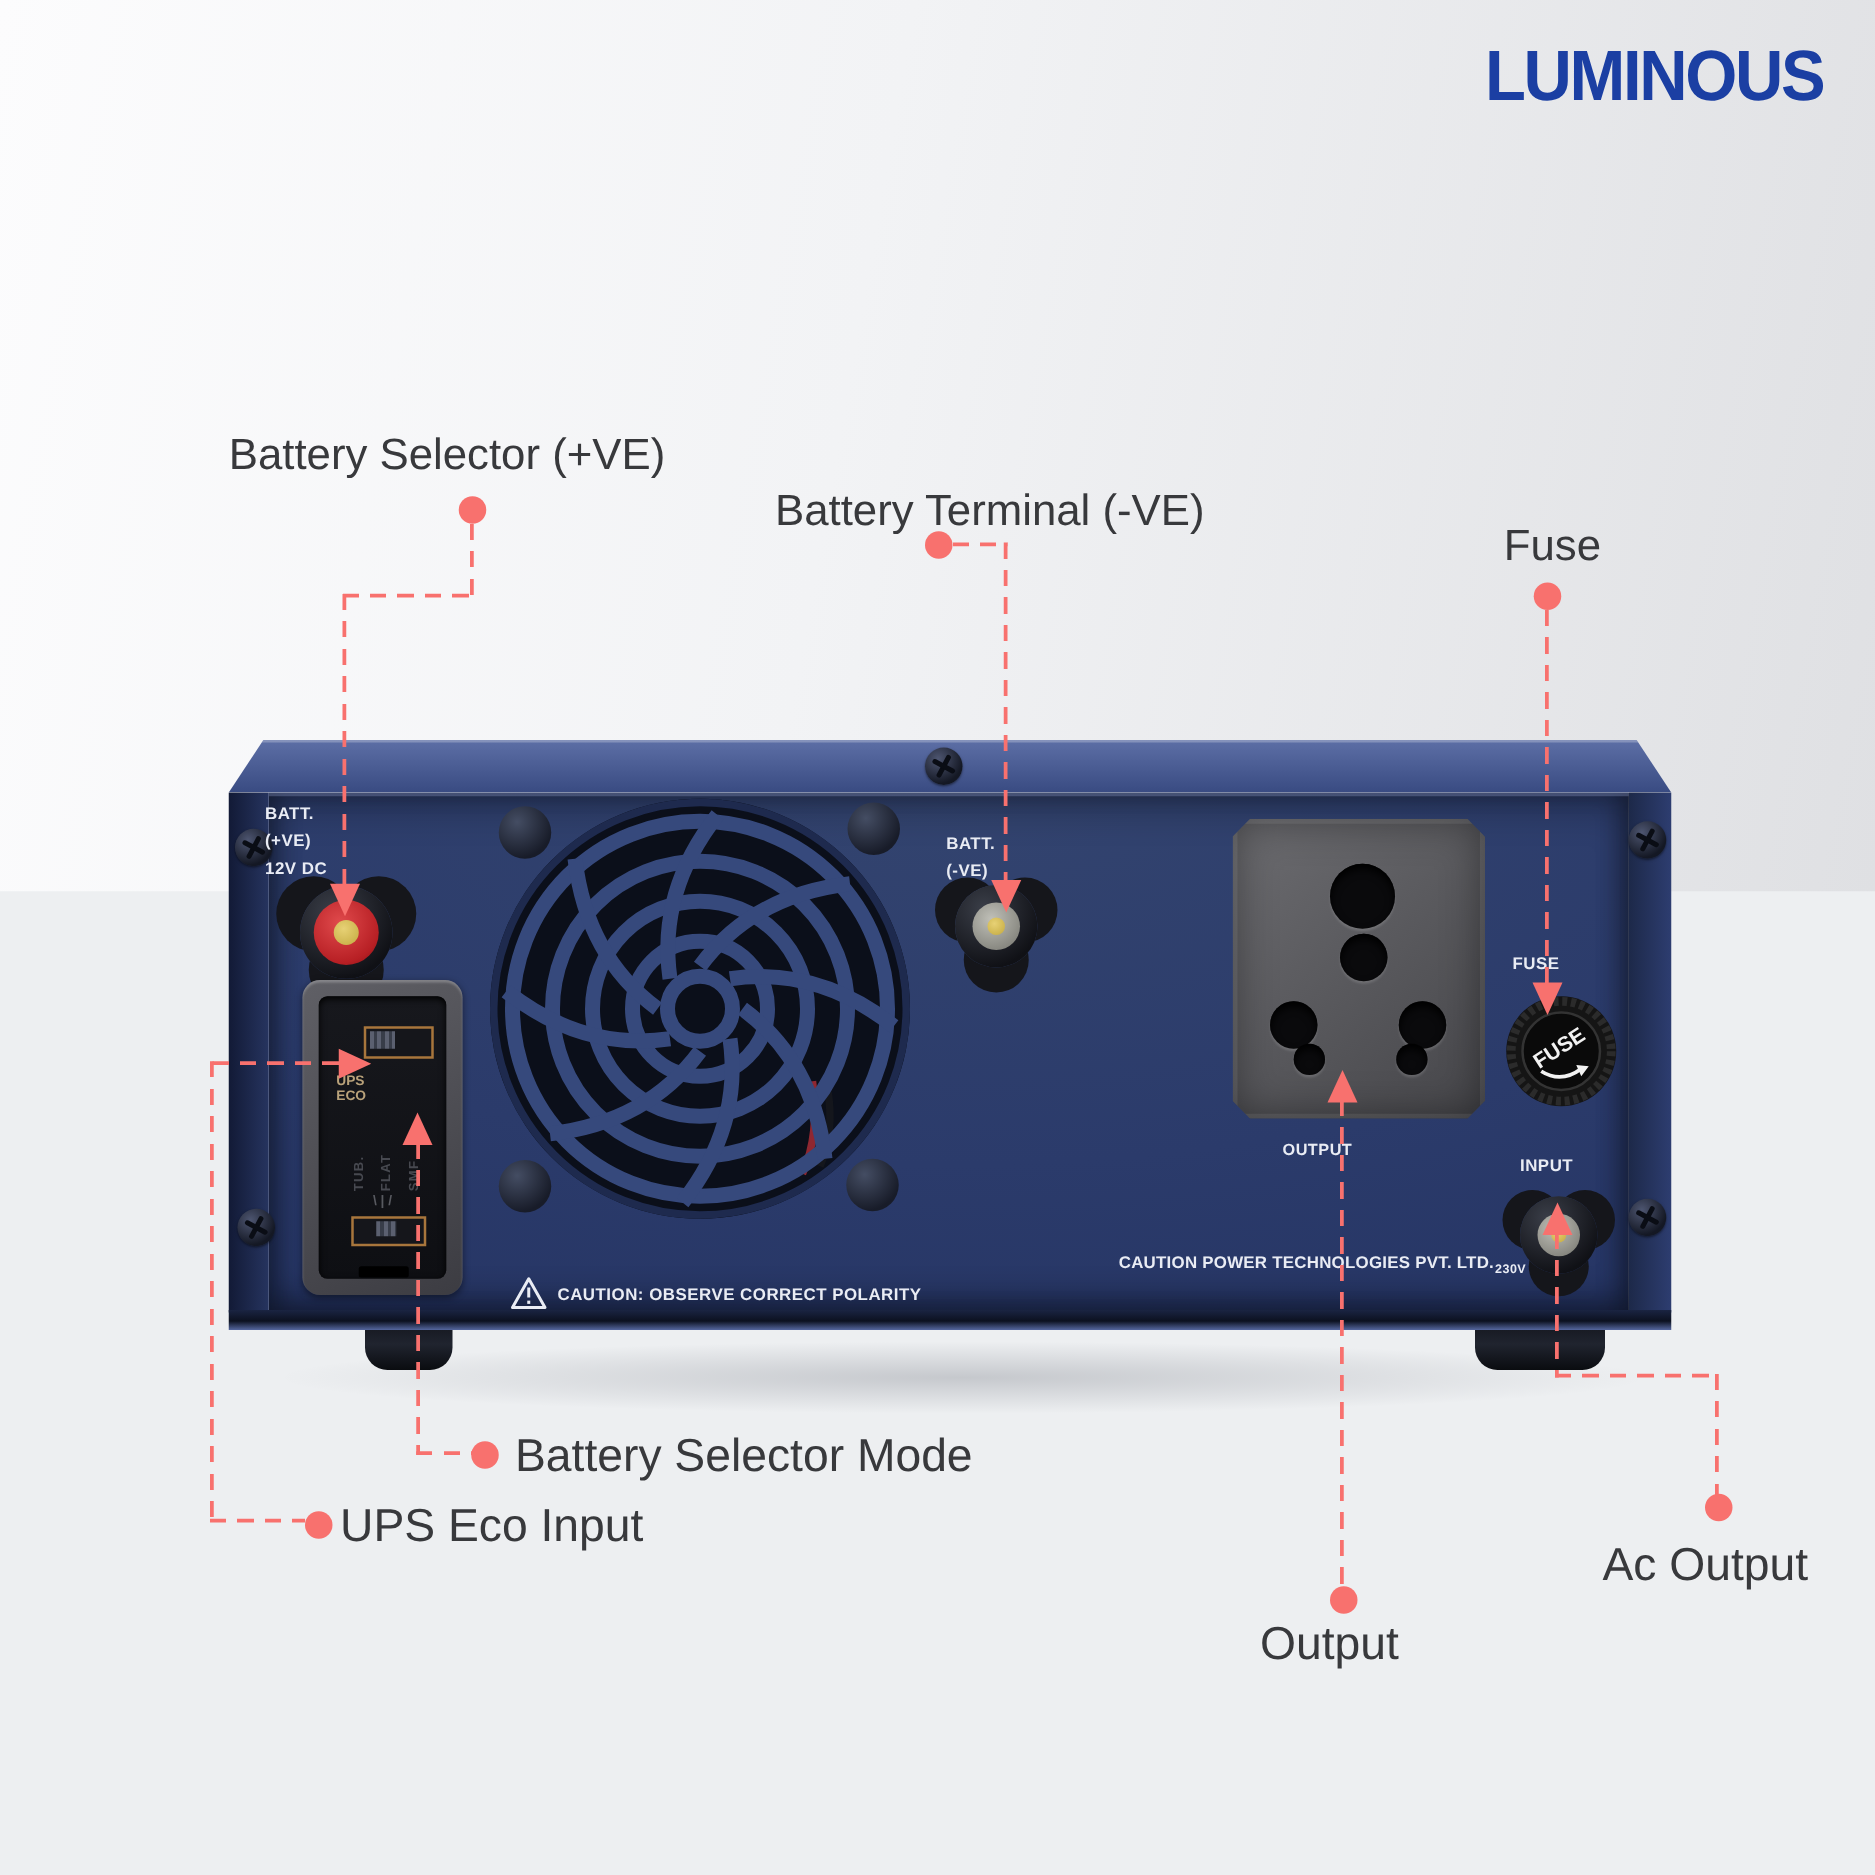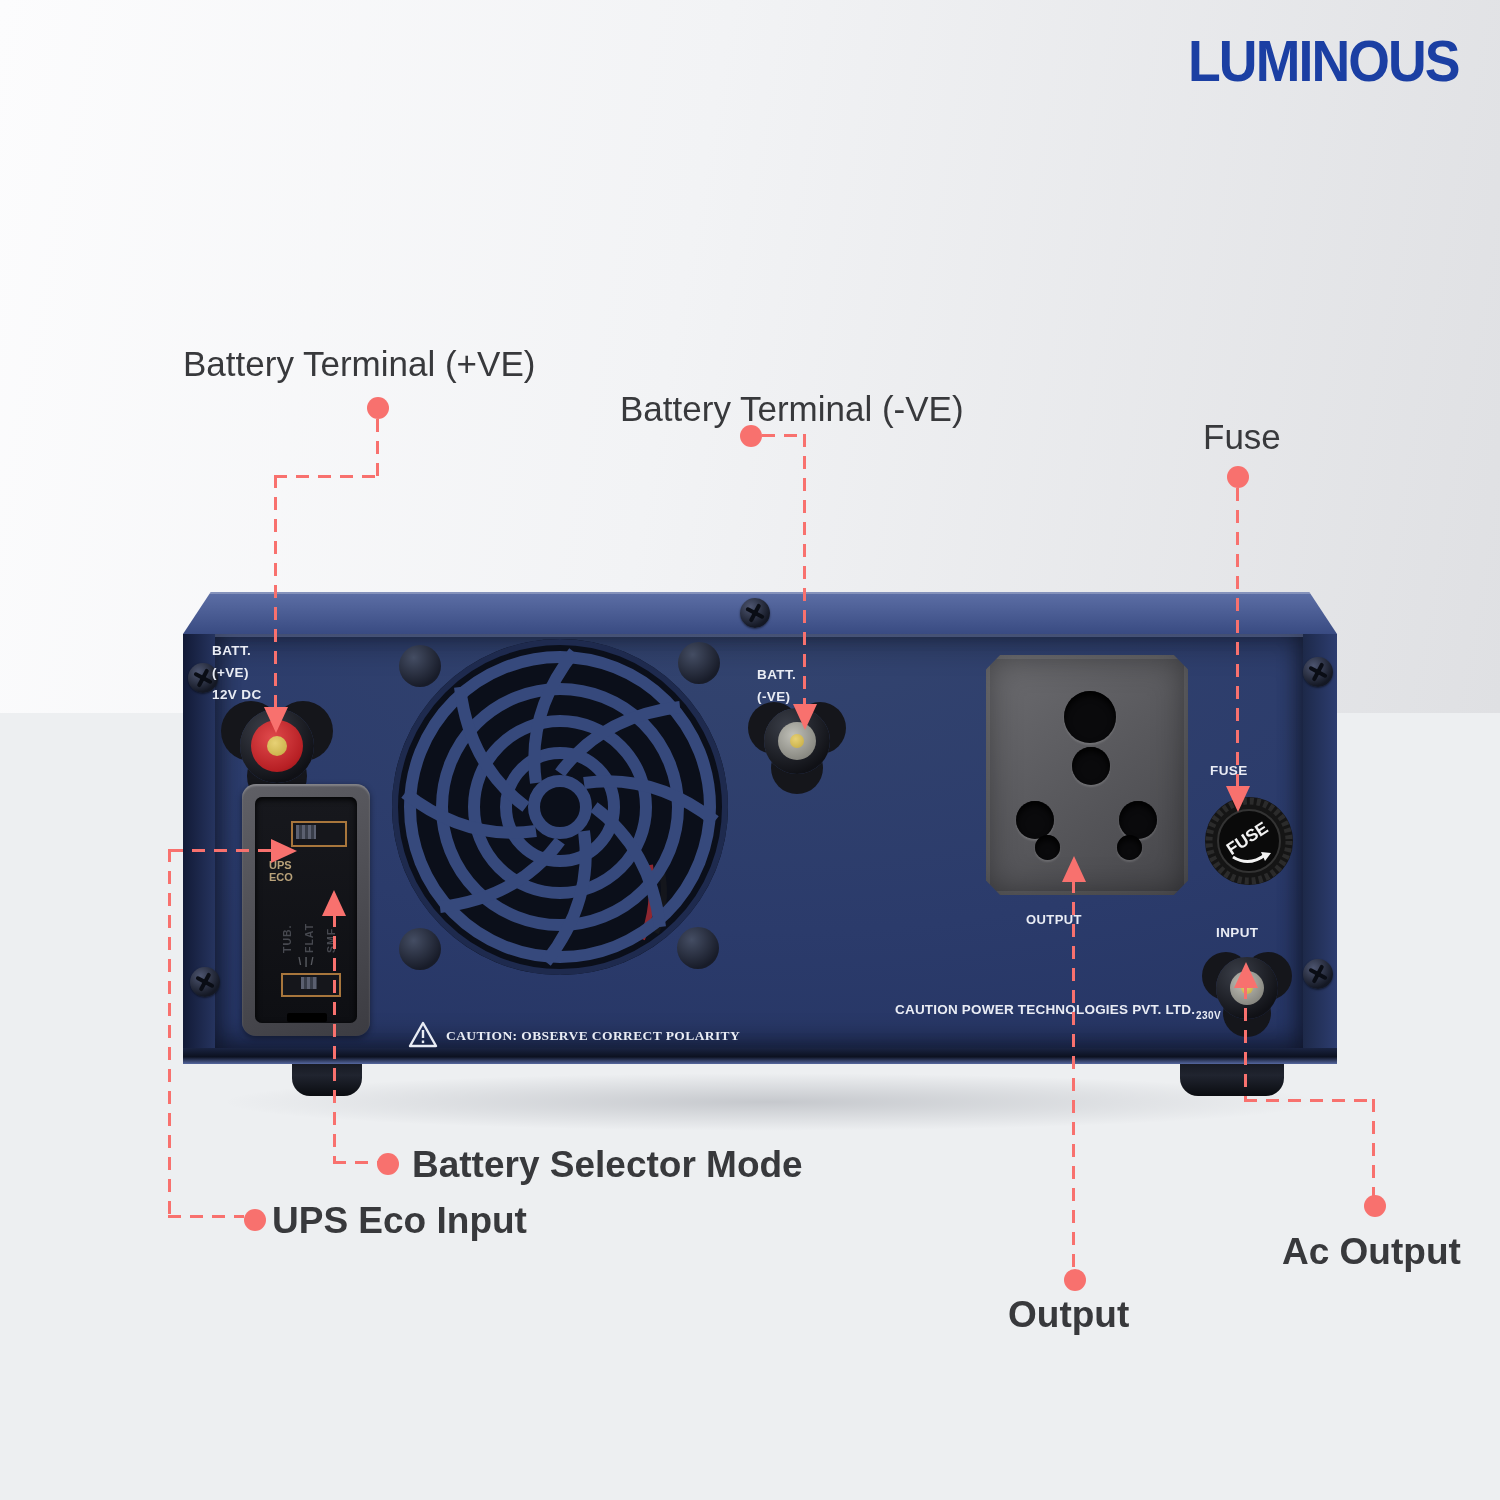--- a/index.html
+++ b/index.html
@@ -8,21 +8,21 @@
   .stage{position:relative;width:1500px;height:1500px;overflow:hidden;background:#edeff1;}
   .bg-top{position:absolute;left:0;top:0;width:1500px;height:713px;
     background:linear-gradient(100deg,#fcfcfd 0%,#f2f3f5 45%,#dfe0e3 100%);}
   .floor-shadow{position:absolute;left:200px;top:1072px;width:1140px;height:60px;border-radius:50%;
     background:radial-gradient(ellipse at center, rgba(40,45,60,.20), rgba(40,45,60,0) 68%);}
   
   .logo{position:absolute;left:1188px;top:28px;font-size:57px;font-weight:bold;color:#1b3fa3;
     letter-spacing:-2px;transform:scaleX(.94);transform-origin:left top;}
   
   .co-label{position:absolute;color:#38393c;font-size:35px;white-space:nowrap;}
-  .co-label.lg{font-size:37px;font-weight:bold;}
+  .co-label.lg{font-size:37px;}
   .co-dot{position:absolute;width:22px;height:22px;border-radius:50%;background:var(--accent);z-index:6;}
   .co-v{position:absolute;width:3px;z-index:6;
     background:repeating-linear-gradient(to bottom,var(--accent) 0 13px,transparent 13px 22px);}
   .co-h{position:absolute;height:3px;z-index:6;
     background:repeating-linear-gradient(to right,var(--accent) 0 13px,transparent 13px 22px);}
   .ar{position:absolute;width:0;height:0;z-index:6;}
   .ar-down{border-left:12px solid transparent;border-right:12px solid transparent;border-top:26px solid var(--accent);}
   .ar-up{border-left:12px solid transparent;border-right:12px solid transparent;border-bottom:26px solid var(--accent);}
   .ar-right{border-top:12px solid transparent;border-bottom:12px solid transparent;border-left:26px solid var(--accent);}
   
@@ -213,25 +213,25 @@
       <div class="t-dot" style="left:25px;top:25px;width:12px;height:12px;"></div>
     </div>
     <div class="ptxt" style="left:1196px;top:1010px;font-size:10px;">230V</div>
 
     <div class="ptxt pcenter" style="left:895px;top:1002px;width:346px;letter-spacing:.2px;">CAUTION POWER TECHNOLOGIES PVT. LTD.</div>
     <svg class="caut-ico" width="30" height="27" viewBox="0 0 30 27">
       <path d="M15 2 L28 25 L2 25 Z" fill="none" stroke="#e9ecf4" stroke-width="2.4" stroke-linejoin="round"></path>
       <rect x="13.8" y="9" width="2.4" height="8" fill="#e9ecf4"></rect>
       <rect x="13.8" y="19.5" width="2.4" height="2.6" fill="#e9ecf4"></rect>
     </svg>
-    <div class="ptxt" style="left:446px;top:1028px;font-family:Liberation Serif, serif;">CAUTION: OBSERVE CORRECT POLARITY</div>
-  </div>
-
-  <div>
-    <div class="co-label" style="left:183px;top:344px;">Battery Terminal (+VE)</div>
+    <div class="ptxt" style="left:446px;top:1028px;">CAUTION: OBSERVE CORRECT POLARITY</div>
+  </div>
+
+  <div>
+    <div class="co-label" style="left:183px;top:344px;">Battery Selector (+VE)</div>
     <div class="co-dot" style="left:367px;top:397px;"></div>
     <div class="co-v" style="left:376px;top:419px;height:58px;"></div>
     <div class="co-h" style="left:274px;top:475px;width:104px;"></div>
     <div class="co-v" style="left:274px;top:475px;height:236px;"></div>
     <div class="ar ar-down" style="left:264px;top:707px;"></div>
   </div>
 
   <div>
     <div class="co-label" style="left:620px;top:389px;">Battery Terminal (-VE)</div>
     <div class="co-dot" style="left:740px;top:425px;"></div>

